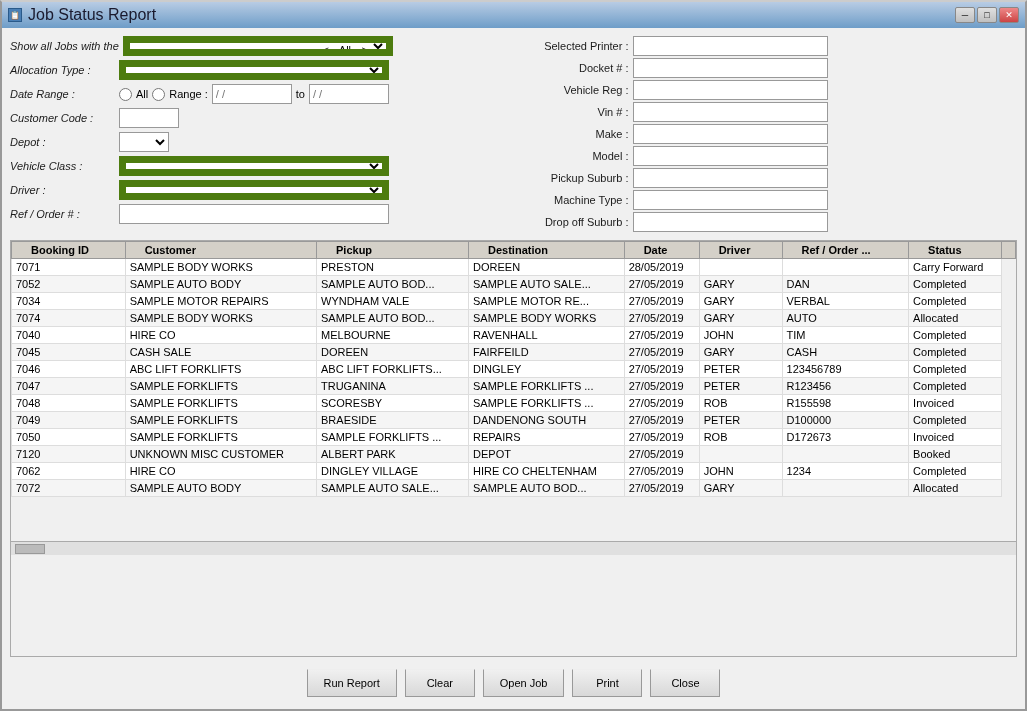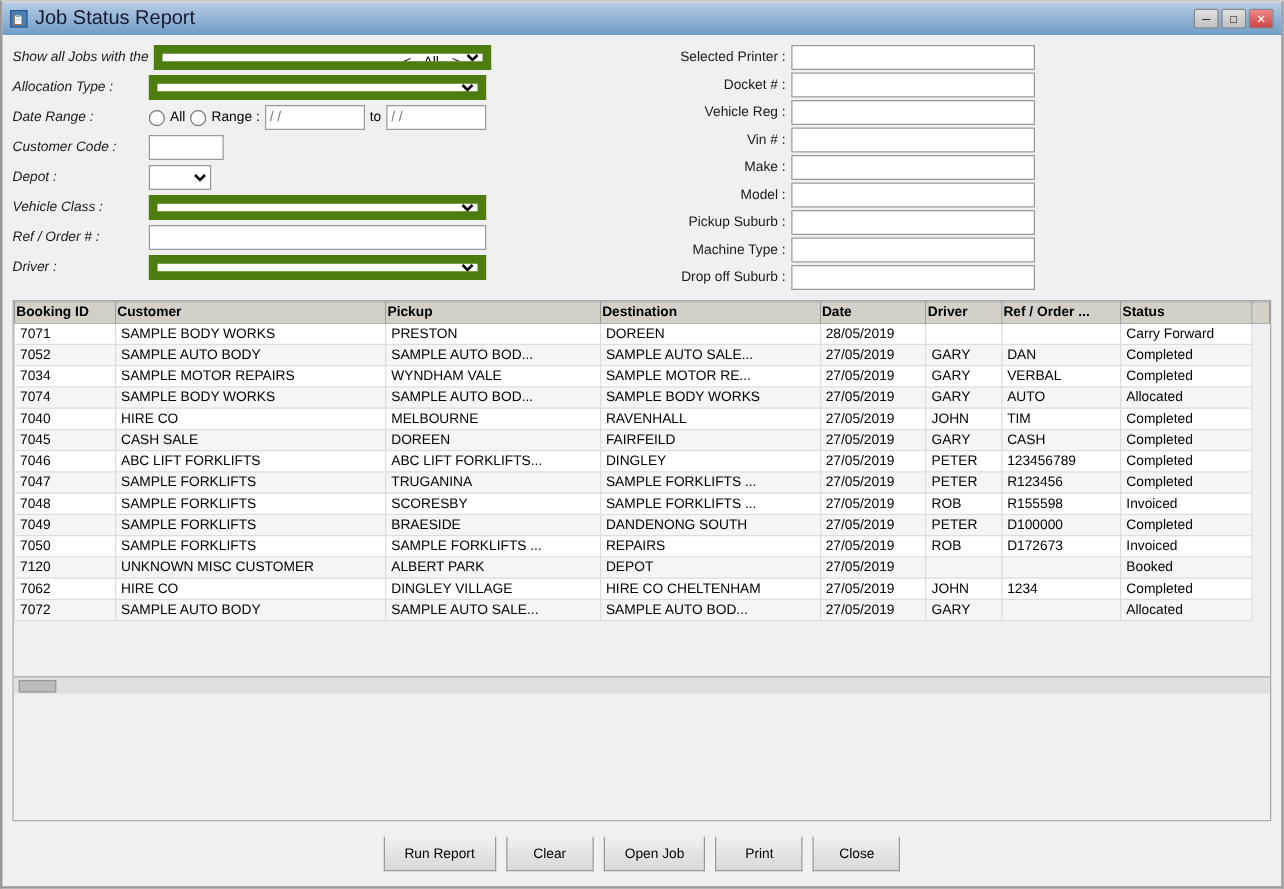--- a/index.html
+++ b/index.html
@@ -144,21 +144,21 @@
 
     .data-table {
       width: 100%;
       border-collapse: collapse;
       font-size: 11px;
     }
 
     .data-table thead th {
       background: #d4d0c8;
       border: 1px solid #999;
-      padding: 2px 1px;
+      padding: 2px 19px;
       text-align: left;
       font-weight: bold;
       position: sticky;
       top: 0;
     }
 
     .data-table tbody tr {
       background: white;
     }
 
@@ -269,29 +269,29 @@
         </div>
 
         <div class="filter-row">
           <span class="filter-label">Vehicle Class :</span>
           <select class="filter-select wide-select">
             <option></option>
           </select>
         </div>
 
         <div class="filter-row">
-          <span class="filter-label">Ref / Order # :</span>
-          <input type="text" class="ref-input" style="">
-        </div>
-
-        <div class="filter-row">
           <span class="filter-label">Driver :</span>
           <select class="filter-select wide-select">
             <option></option>
           </select>
+        </div>
+
+        <div class="filter-row">
+          <span class="filter-label">Ref / Order # :</span>
+          <input type="text" class="ref-input" style="">
         </div>
 
 
       </div>
 
       <div class="right-filters">
 
         <div class="filter-row">
           <span class="filter-label-right">Selected Printer :</span>
           <input type="text" class="printer-input" style="">

